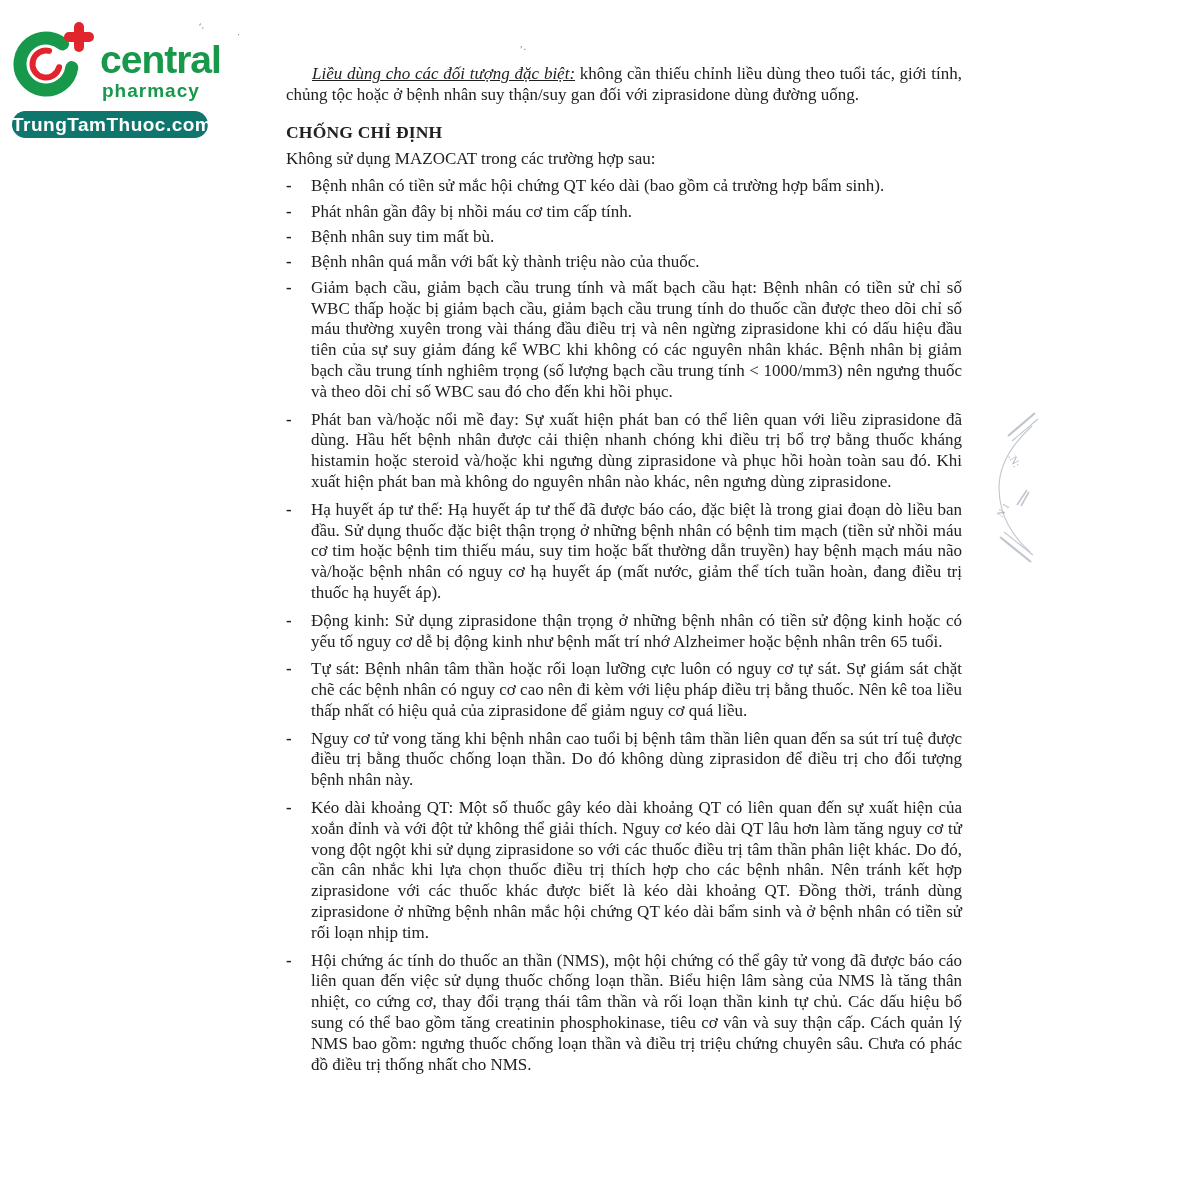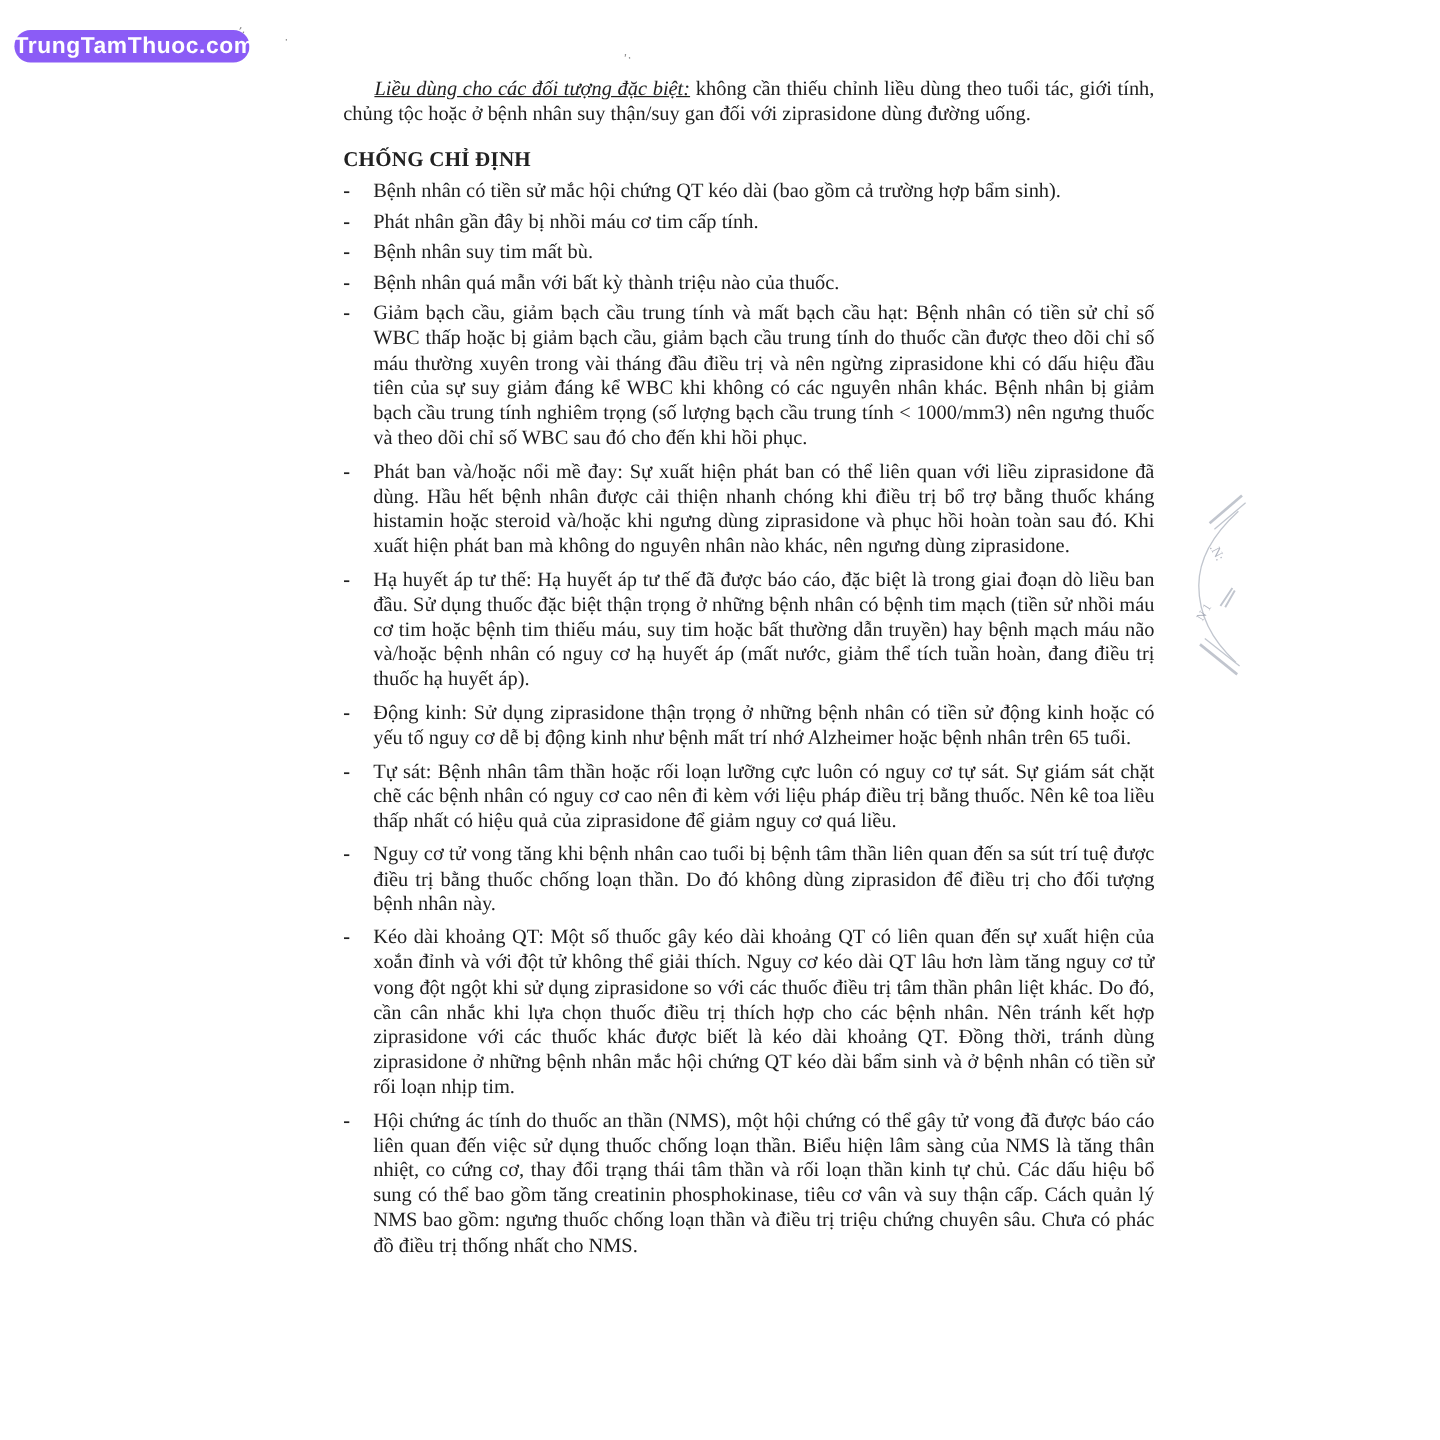--- a/index.html
+++ b/index.html
@@ -8,21 +8,21 @@
     font-family:"Liberation Serif","DejaVu Serif",serif;color:#212121;
   }
   
   .logo{position:absolute;left:12px;top:16px;width:205px;}
   .logo-row{display:flex;align-items:flex-start;}
   .logo-mark{flex:none;width:84px;height:86px;}
   .logo-text{margin-left:4px;margin-top:26px;font-family:"Liberation Sans","DejaVu Sans",sans-serif;}
   .logo-brand{font-size:39px;font-weight:bold;color:#17984b;line-height:36px;letter-spacing:-1px;}
   .logo-tagline{font-size:19px;font-weight:bold;color:#17984b;letter-spacing:1px;margin-top:2px;margin-left:2px;}
   .logo-badge{
-    margin-top:9px;width:196px;height:27px;border-radius:14px;background:#8b5cf6;
+    margin-top:9px;width:196px;height:27px;border-radius:14px;background:#0f766e;
     color:#ffffff;font-family:"Liberation Sans","DejaVu Sans",sans-serif;
     font-size:19px;font-weight:bold;text-align:center;line-height:27px;letter-spacing:.5px;
   }
   
   .content{
     position:absolute;left:286px;top:64px;width:676px;
     font-size:17px;line-height:20.8px;text-align:justify;
   }
   .intro{margin:0;text-indent:26px;}
   .intro .lead{font-style:italic;font-weight:normal;text-decoration:underline;}
@@ -39,28 +39,45 @@
   
   .stamp{position:absolute;left:978px;top:406px;}
   .speck{position:absolute;color:#8d8d8d;font-size:10px;font-family:"DejaVu Sans",sans-serif;}
 </style>
 </head>
 <body>
 
 <div class="page">
 
   <div class="logo">
+    <div class="logo-row">
+      <div class="logo-mark">
+        <svg width="84" height="86" viewBox="0 0 84 86">
+          <circle cx="34" cy="48" r="26" fill="none" stroke="#17984b" stroke-width="13" stroke-linecap="round" stroke-dasharray="136 28.4" transform="rotate(8 34 48)"></circle>
+          <circle cx="34" cy="48" r="13.5" fill="none" stroke="#e2242c" stroke-width="6" stroke-linecap="round" stroke-dasharray="63 21.8" transform="rotate(14 34 48)"></circle>
+          <g fill="#e2242c">
+            <rect x="52" y="16" width="30" height="10" rx="5"></rect>
+            <rect x="62" y="6" width="10" height="30" rx="5"></rect>
+          </g>
+        </svg>
+      </div>
+      <div class="logo-text">
+        <div class="logo-brand">central</div>
+        <div class="logo-tagline">pharmacy</div>
+      </div>
+    </div>
     <div class="logo-badge">TrungTamThuoc.com</div>
   </div>
 
   <div class="content">
 
     <p class="intro"><span class="lead">Liều dùng cho các đối tượng đặc biệt:</span> <span>không cần thiếu chỉnh liều dùng theo tuổi tác, giới tính, chủng tộc hoặc ở bệnh nhân suy thận/suy gan đối với ziprasidone dùng đường uống.</span></p>
 
     <h2 class="sec">CHỐNG CHỈ ĐỊNH</h2>
+    <p class="sec-intro">Không sử dụng MAZOCAT trong các trường hợp sau:</p>
 
     <ul class="blist contra">
       <li>
         <span class="dash">-</span>
         <span class="btext">Bệnh nhân có tiền sử mắc hội chứng QT kéo dài (bao gồm cả trường hợp bẩm sinh).</span>
         </li>
       <li>
         <span class="dash">-</span>
         <span class="btext">Phát nhân gần đây bị nhồi máu cơ tim cấp tính.</span>
         </li>

